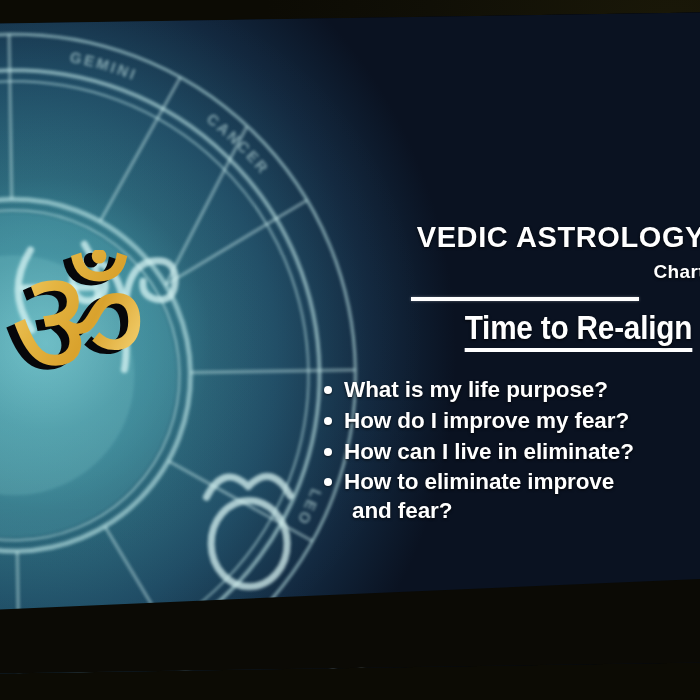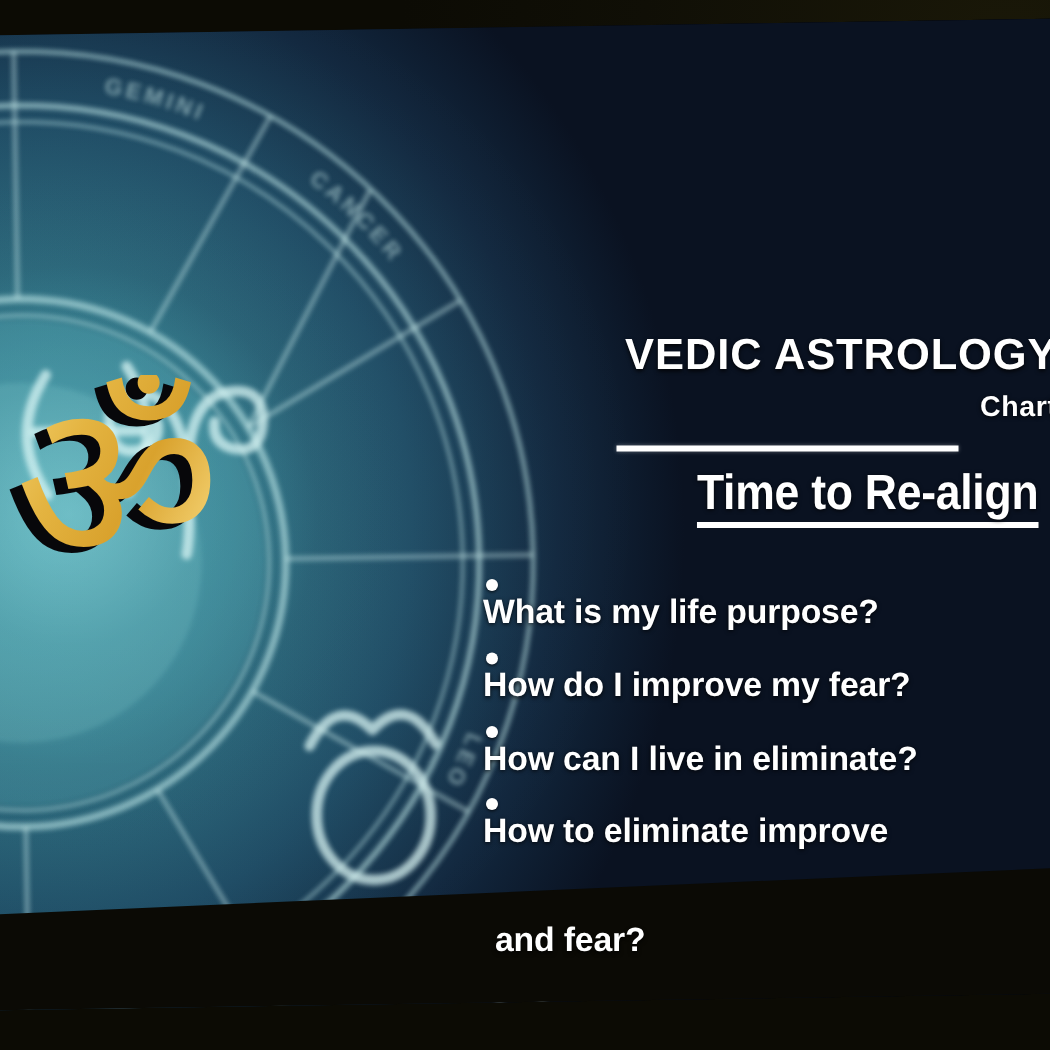--- a/index.html
+++ b/index.html
@@ -174,21 +174,20 @@
   .bullets {
     position: absolute;
     left: 322px;
     top: 376px;
     width: 372px;
   }
   .bullet-row {
     display: flex;
     align-items: flex-start;
     margin-bottom: 2px;
-    flex-direction: column;
   }
   .dot {
     flex: 0 0 auto;
     width: 8px;
     height: 8px;
     border-radius: 50%;
     background: #ffffff;
     margin: 10px 12px 0 2px;
     box-shadow: 0 1px 2px rgba(0,0,0,0.6);
   }
@@ -196,21 +195,20 @@
     font-size: 22.5px;
     font-weight: 700;
     color: #ffffff;
     line-height: 1.28;
     letter-spacing: -0.1px;
     text-shadow: 0 1px 3px rgba(0,0,0,0.8);
   }
   .bullet-text .cont {
     display: block;
     padding-left: 8px;
-    margin-top: 44px;
   }
 </style>
 </head>
 <body>
 
 <div id="poster">
 
   <div class="base-bg"></div>
 
   <div class="photo-wrap">

